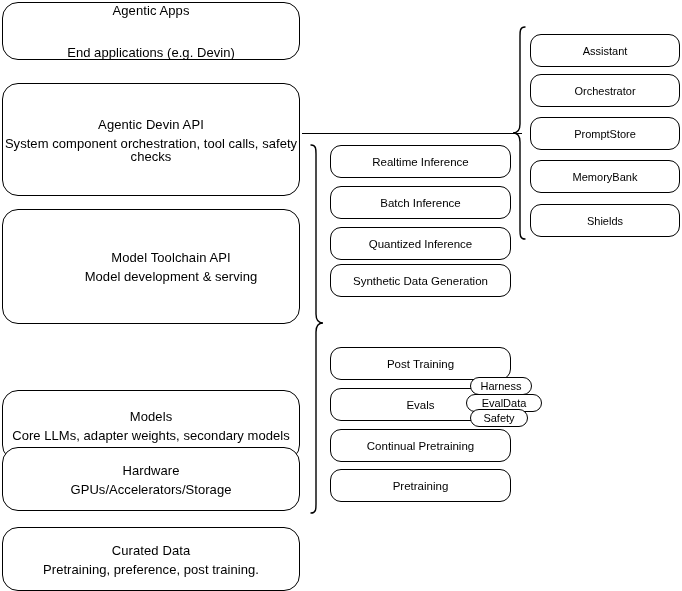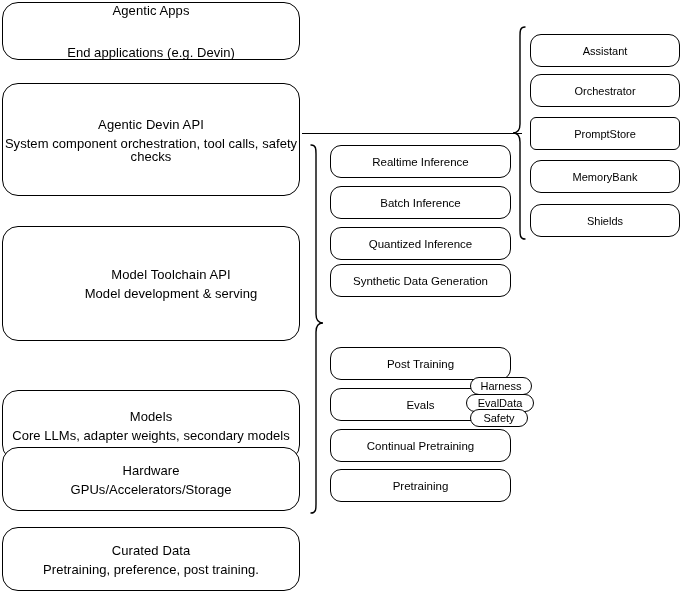--- a/index.html
+++ b/index.html
@@ -109,21 +109,21 @@
   <div class="box layer-box has-sub" style="top:2px;height:58px;gap:23px;">
     <div class="layer-title">Agentic Apps</div>
     <div class="layer-sub">End applications (e.g. Devin)</div>
   </div>
 
   <div class="box layer-box has-sub" style="top:83px;height:113px;">
     <div class="layer-title">Agentic Devin API</div>
     <div class="layer-sub">System component orchestration, tool calls, safety checks</div>
   </div>
 
-  <div class="box layer-box has-sub" style="top:226px;height:115px;padding-left:40px;">
+  <div class="box layer-box has-sub" style="top:209px;height:115px;padding-left:40px;">
     <div class="layer-title">Model Toolchain API</div>
     <div class="layer-sub">Model development &amp; serving</div>
   </div>
 
   <div class="box layer-box has-sub" style="top:390px;height:71px;">
     <div class="layer-title">Models</div>
     <div class="layer-sub">Core LLMs, adapter weights, secondary models</div>
   </div>
 
   <div class="box layer-box has-sub" style="top:447px;height:64px;">
@@ -171,34 +171,34 @@
   <div class="box mid-box" style="top:429px;">
     <span>Continual Pretraining</span>
   </div>
   <div class="box mid-box" style="top:469px;">
     <span>Pretraining</span>
   </div>
 
   <div class="chip" style="left:470px;top:377px;width:62px;height:18px;">
     <span>Harness</span>
   </div>
-  <div class="chip" style="left:466px;top:394px;width:68px;height:18px;">
+  <div class="chip" style="left:466px;top:394px;width:76px;height:18px;">
     <span>EvalData</span>
   </div>
   <div class="chip" style="left:470px;top:409px;width:58px;height:18px;">
     <span>Safety</span>
   </div>
 
   <div class="box right-box" style="top:34px;">
     <span>Assistant</span>
   </div>
   <div class="box right-box" style="top:74px;">
     <span>Orchestrator</span>
   </div>
-  <div class="box right-box" style="top:117px;border-radius:6px;">
+  <div class="box right-box" style="top:117px;">
     <span>PromptStore</span>
   </div>
   <div class="box right-box" style="top:160px;">
     <span>MemoryBank</span>
   </div>
   <div class="box right-box" style="top:204px;">
     <span>Shields</span>
   </div>
 
 </div>

